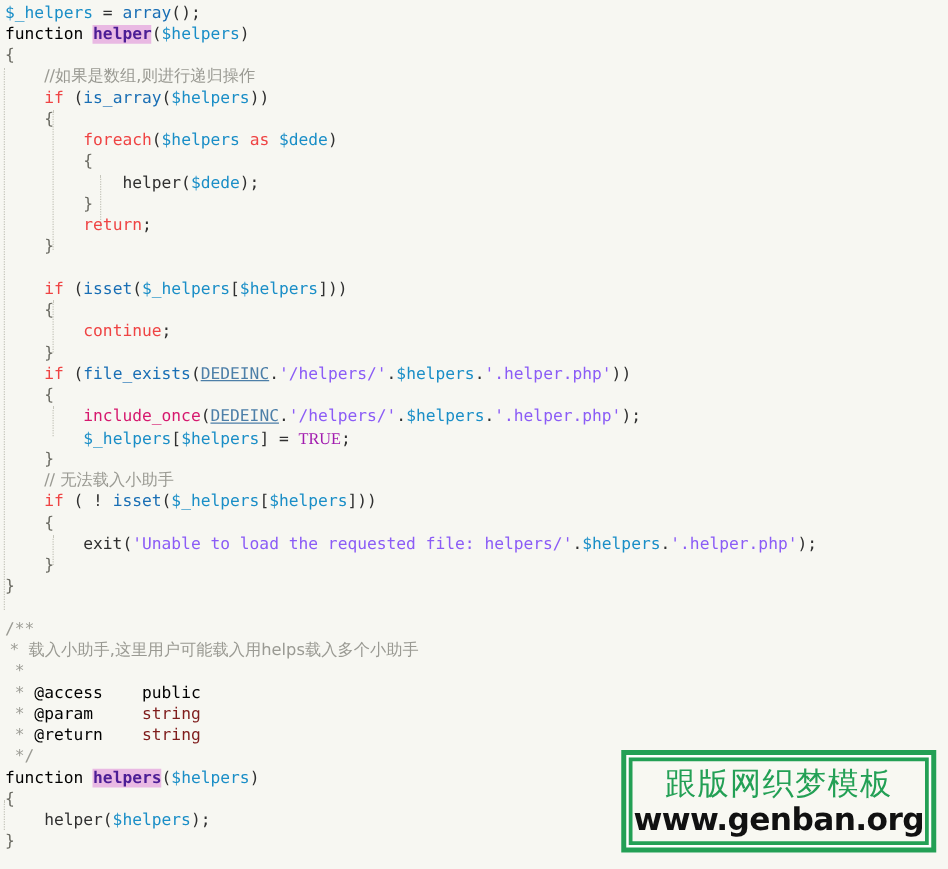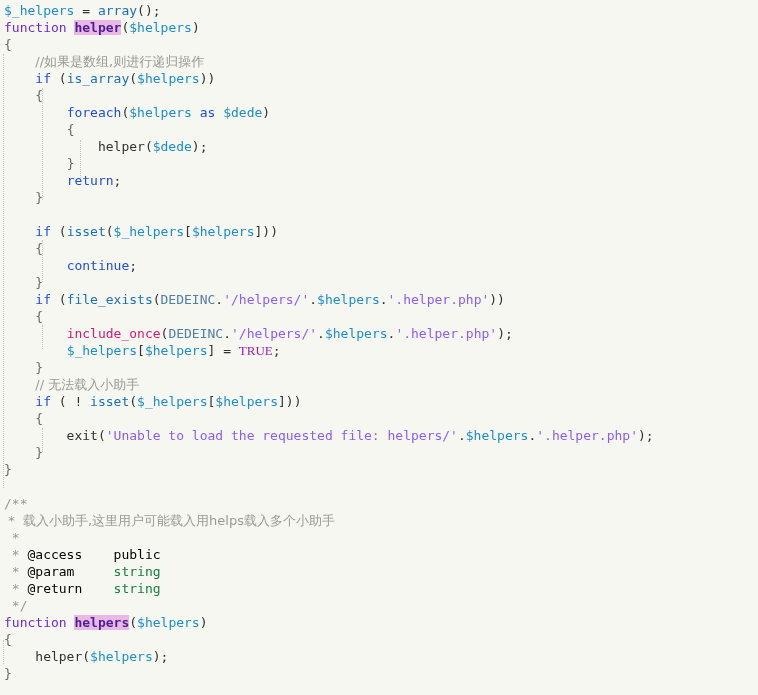--- a/index.html
+++ b/index.html
@@ -48,32 +48,32 @@
     letter-spacing: 0px;
   }
   .line {
     height: 17px;
     padding-left: 4px;
     white-space: pre;
   }
 
   
   .t-plain    { color: #303030; }
-  .t-kw       { color: #1d4ed8; }              
-  .t-fnkw     { color: #6d28d9; }              
+  .t-kw       { color: #ef4444; }              
+  .t-fnkw     { color: #000000; }              
   .t-func     { color: #1a6fb5; }              
   .t-var      { color: #1a8ec7; }              
   .t-str      { color: #8b5cf6; }              
   .t-incl     { color: #d6196e; }              
-  .t-const    { color: #4d7fa8; }              
+  .t-const    { color: #4d7fa8; text-decoration: underline; }              
   .t-bool     { color: #a21caf; font-family: Liberation Serif, serif; }              
   .t-comment  { color: #9a9a93; text-align: right; }               */
   .t-tag      { color: #4a90c4; }              
   .t-tagval   { color: #000000; }              
-  .t-tagtype  { color: #15803d; margin-top: 36px; }
+  .t-tagtype  { color: #7f1d1d; margin-top: 36px; }
   .t-brace    { color: #6a6a62; }
   .t-hl {
     color: #4c1d95;
     font-weight: bold;
     background: #e9b9e3;
   }
   .t-cjk {
     font-family: "DejaVu Sans", "Liberation Sans", sans-serif;
     font-size: 13px;
   }
@@ -129,14 +129,20 @@
       <div class="guide" style="left: 42px; top: 88px; height: 112px;"></div>
       <div class="guide" style="left: 42px; top: 240px; height: 42px;"></div>
       <div class="guide" style="left: 42px; top: 325px; height: 24px;"></div>
       <div class="guide" style="left: 42px; top: 428px; height: 24px;"></div>
       <div class="guide" style="left: 80px; top: 140px; height: 42px;"></div>
       <div class="guide" style="left: 3px; top: 640px; height: 24px;"></div>
     </div>
 
   <div class="code-body" id="code-body"><div class="line"><span class="t-var">$_helpers</span><span class="t-plain"> = </span><span class="t-func">array</span><span class="t-plain">();</span></div><div class="line"><span class="t-fnkw">function</span><span class="t-plain"> </span><span class="t-hl">helper</span><span class="t-plain">(</span><span class="t-var">$helpers</span><span class="t-plain">)</span></div><div class="line"><span class="t-brace">{</span></div><div class="line"><span class="t-plain">    </span><span class="t-comment t-cjk">//如果是数组,则进行递归操作</span></div><div class="line"><span class="t-plain">    </span><span class="t-kw">if</span><span class="t-plain"> (</span><span class="t-func">is_array</span><span class="t-plain">(</span><span class="t-var">$helpers</span><span class="t-plain">))</span></div><div class="line"><span class="t-plain">    </span><span class="t-brace">{</span></div><div class="line"><span class="t-plain">        </span><span class="t-kw">foreach</span><span class="t-plain">(</span><span class="t-var">$helpers</span><span class="t-plain"> </span><span class="t-kw">as</span><span class="t-plain"> </span><span class="t-var">$dede</span><span class="t-plain">)</span></div><div class="line"><span class="t-plain">        </span><span class="t-brace">{</span></div><div class="line"><span class="t-plain">            </span><span class="t-plain">helper(</span><span class="t-var">$dede</span><span class="t-plain">);</span></div><div class="line"><span class="t-plain">        </span><span class="t-brace">}</span></div><div class="line"><span class="t-plain">        </span><span class="t-kw">return</span><span class="t-plain">;</span></div><div class="line"><span class="t-plain">    </span><span class="t-brace">}</span></div><div class="line">&nbsp;</div><div class="line"><span class="t-plain">    </span><span class="t-kw">if</span><span class="t-plain"> (</span><span class="t-func">isset</span><span class="t-plain">(</span><span class="t-var">$_helpers</span><span class="t-plain">[</span><span class="t-var">$helpers</span><span class="t-plain">]))</span></div><div class="line"><span class="t-plain">    </span><span class="t-brace">{</span></div><div class="line"><span class="t-plain">        </span><span class="t-kw">continue</span><span class="t-plain">;</span></div><div class="line"><span class="t-plain">    </span><span class="t-brace">}</span></div><div class="line"><span class="t-plain">    </span><span class="t-kw">if</span><span class="t-plain"> (</span><span class="t-func">file_exists</span><span class="t-plain">(</span><span class="t-const">DEDEINC</span><span class="t-plain">.</span><span class="t-str">'/helpers/'</span><span class="t-plain">.</span><span class="t-var">$helpers</span><span class="t-plain">.</span><span class="t-str">'.helper.php'</span><span class="t-plain">))</span></div><div class="line"><span class="t-plain">    </span><span class="t-brace">{</span></div><div class="line"><span class="t-plain">        </span><span class="t-incl">include_once</span><span class="t-plain">(</span><span class="t-const">DEDEINC</span><span class="t-plain">.</span><span class="t-str">'/helpers/'</span><span class="t-plain">.</span><span class="t-var">$helpers</span><span class="t-plain">.</span><span class="t-str">'.helper.php'</span><span class="t-plain">);</span></div><div class="line"><span class="t-plain">        </span><span class="t-var">$_helpers</span><span class="t-plain">[</span><span class="t-var">$helpers</span><span class="t-plain">] = </span><span class="t-bool">TRUE</span><span class="t-plain">;</span></div><div class="line"><span class="t-plain">    </span><span class="t-brace">}</span></div><div class="line"><span class="t-plain">    </span><span class="t-comment t-cjk">// 无法载入小助手</span></div><div class="line"><span class="t-plain">    </span><span class="t-kw">if</span><span class="t-plain"> ( ! </span><span class="t-func">isset</span><span class="t-plain">(</span><span class="t-var">$_helpers</span><span class="t-plain">[</span><span class="t-var">$helpers</span><span class="t-plain">]))</span></div><div class="line"><span class="t-plain">    </span><span class="t-brace">{</span></div><div class="line"><span class="t-plain">        exit(</span><span class="t-str">'Unable to load the requested file: helpers/'</span><span class="t-plain">.</span><span class="t-var">$helpers</span><span class="t-plain">.</span><span class="t-str">'.helper.php'</span><span class="t-plain">);</span></div><div class="line"><span class="t-plain">    </span><span class="t-brace">}</span></div><div class="line"><span class="t-brace">}</span></div><div class="line">&nbsp;</div><div class="line"><span class="t-comment">/**</span></div><div class="line"><span class="t-comment t-cjk"> *  载入小助手,这里用户可能载入用helps载入多个小助手</span></div><div class="line"><span class="t-comment"> *</span></div><div class="line"><span class="t-comment"> * </span><span class="t-tag">@access</span><span class="t-comment">    </span><span class="t-tagval">public</span></div><div class="line"><span class="t-comment"> * </span><span class="t-tag">@param</span><span class="t-comment">     </span><span class="t-tagtype">string</span></div><div class="line"><span class="t-comment"> * </span><span class="t-tag">@return</span><span class="t-comment">    </span><span class="t-tagtype">string</span></div><div class="line"><span class="t-comment"> */</span></div><div class="line"><span class="t-fnkw">function</span><span class="t-plain"> </span><span class="t-hl">helpers</span><span class="t-plain">(</span><span class="t-var">$helpers</span><span class="t-plain">)</span></div><div class="line"><span class="t-brace">{</span></div><div class="line"><span class="t-plain">    helper(</span><span class="t-var">$helpers</span><span class="t-plain">);</span></div><div class="line"><span class="t-brace">}</span></div></div>
 
+  <div id="watermark">
+    <div class="inner">
+      <div id="wm-cn">跟版网织梦模板</div>
+      <div id="wm-url">www.genban.org</div>
+    </div>
+  </div>
 
 </div>
 
 </body></html>

